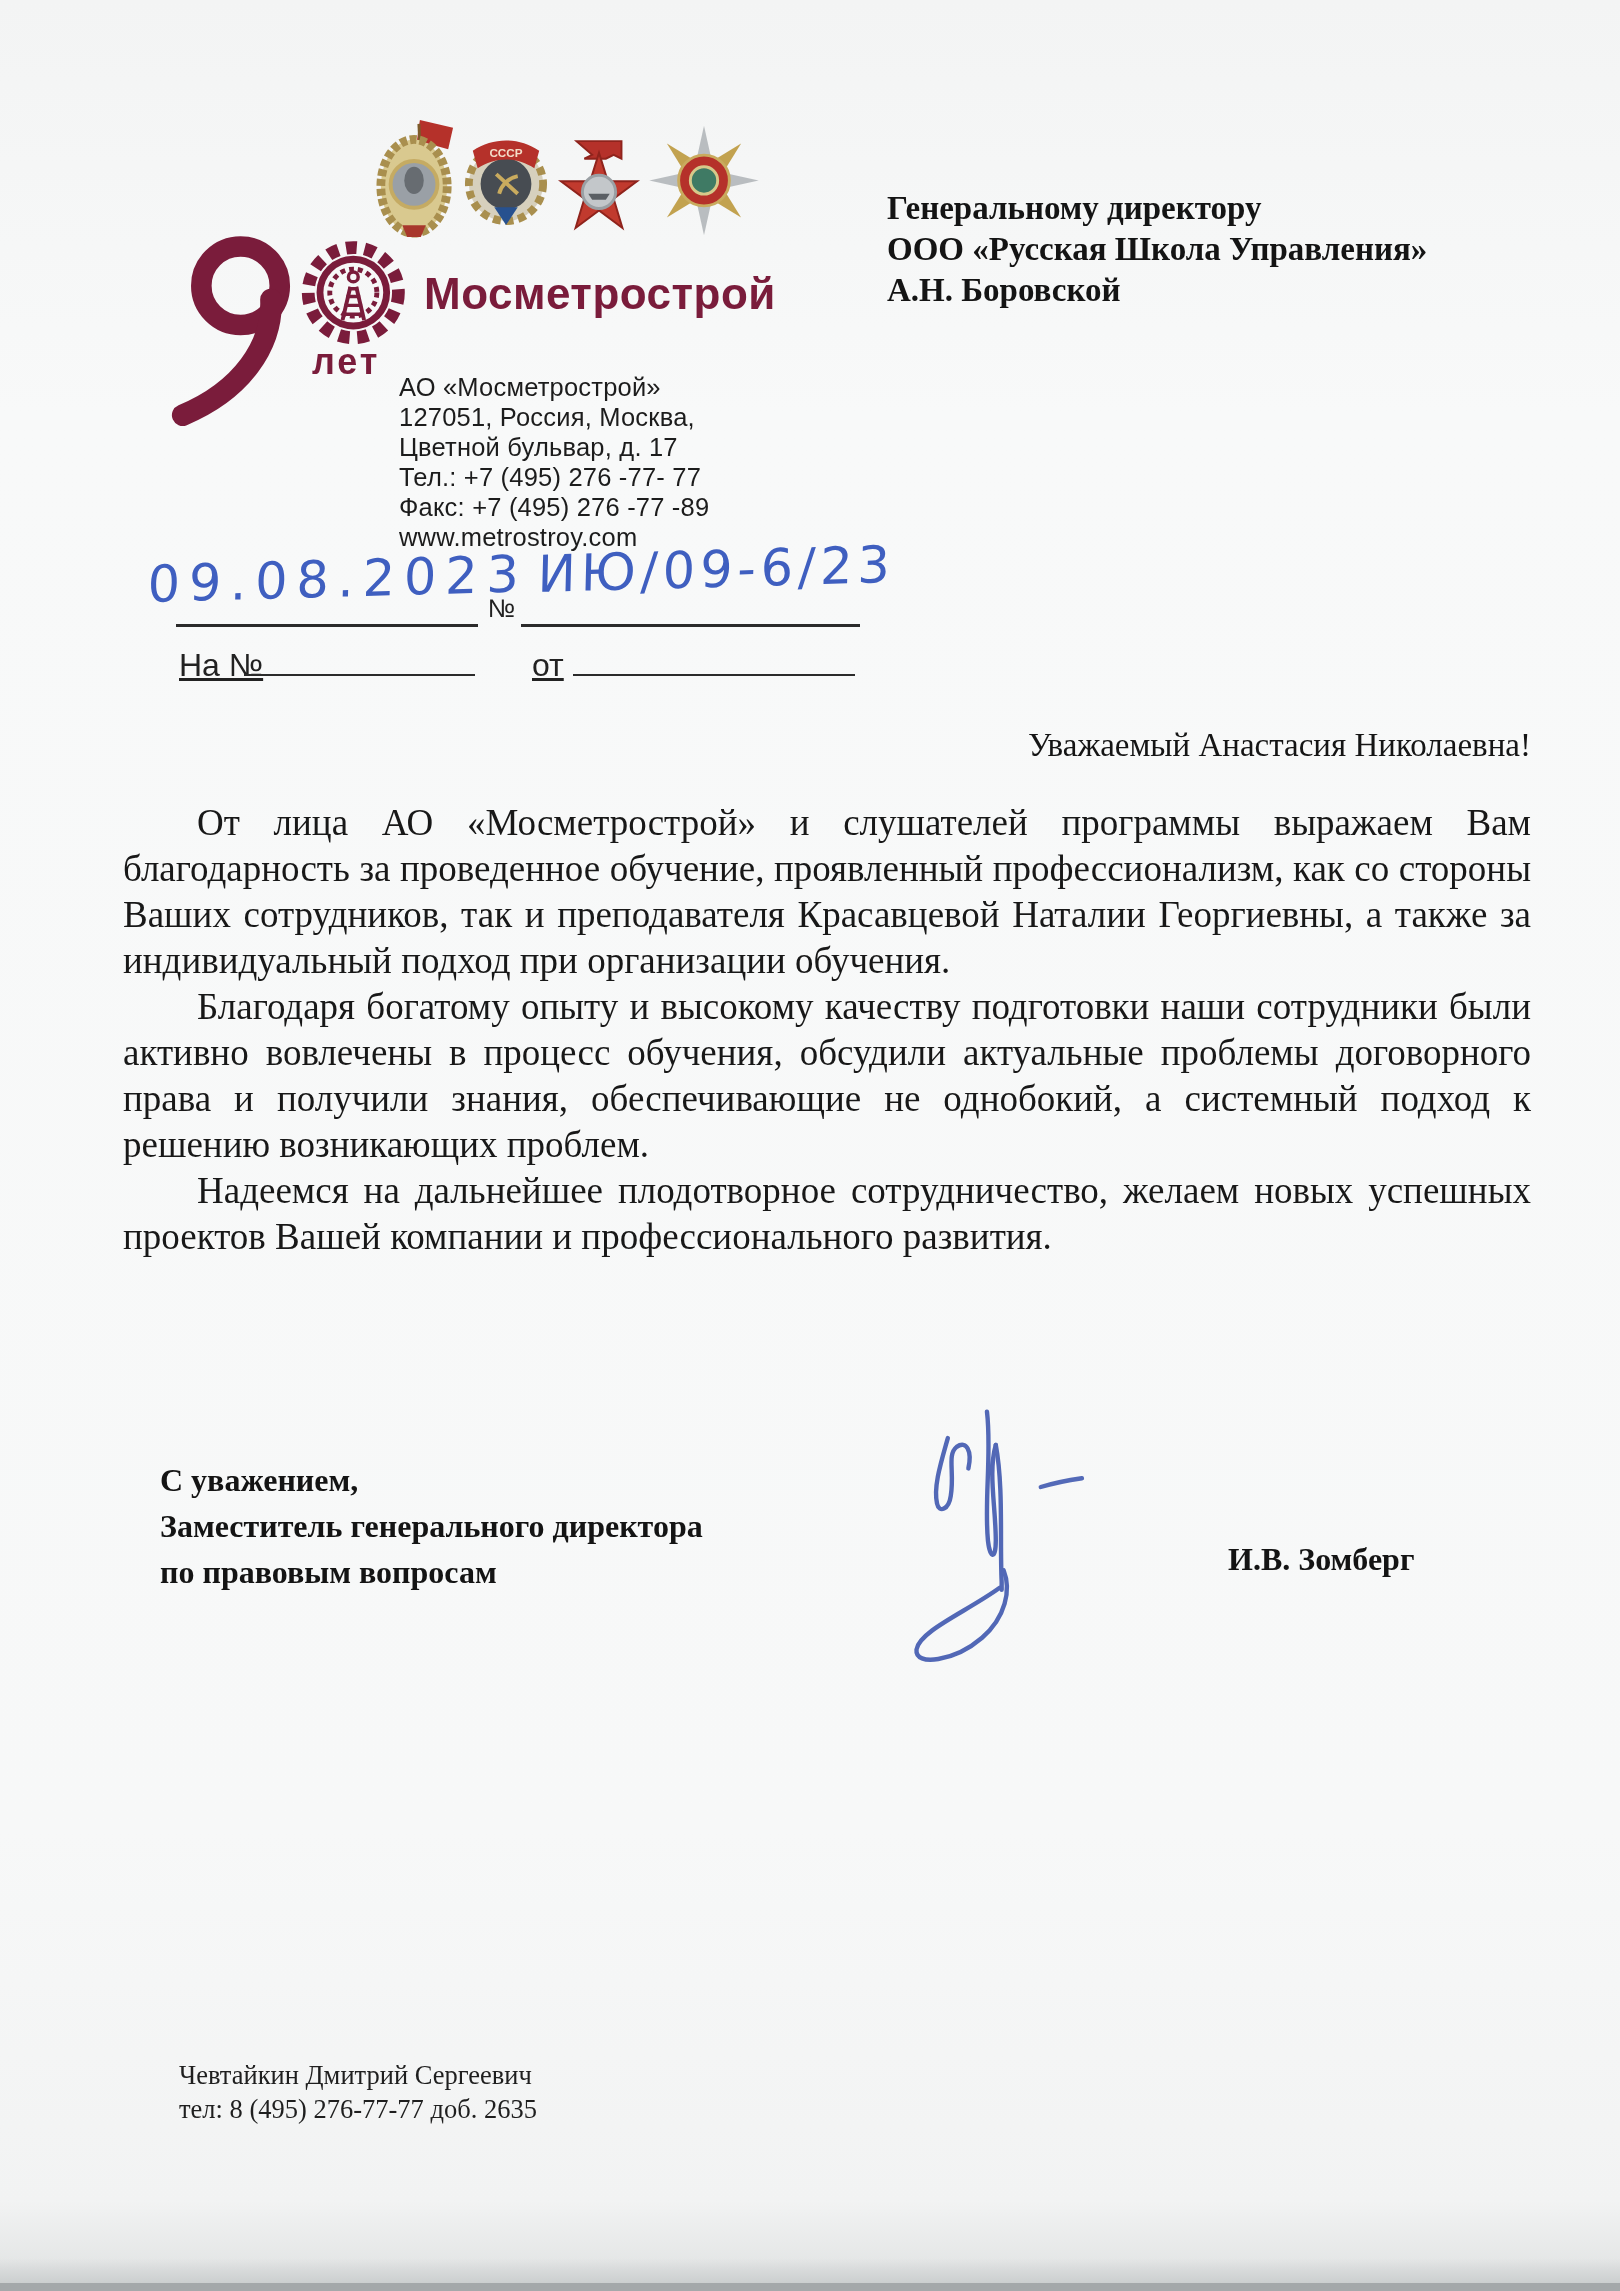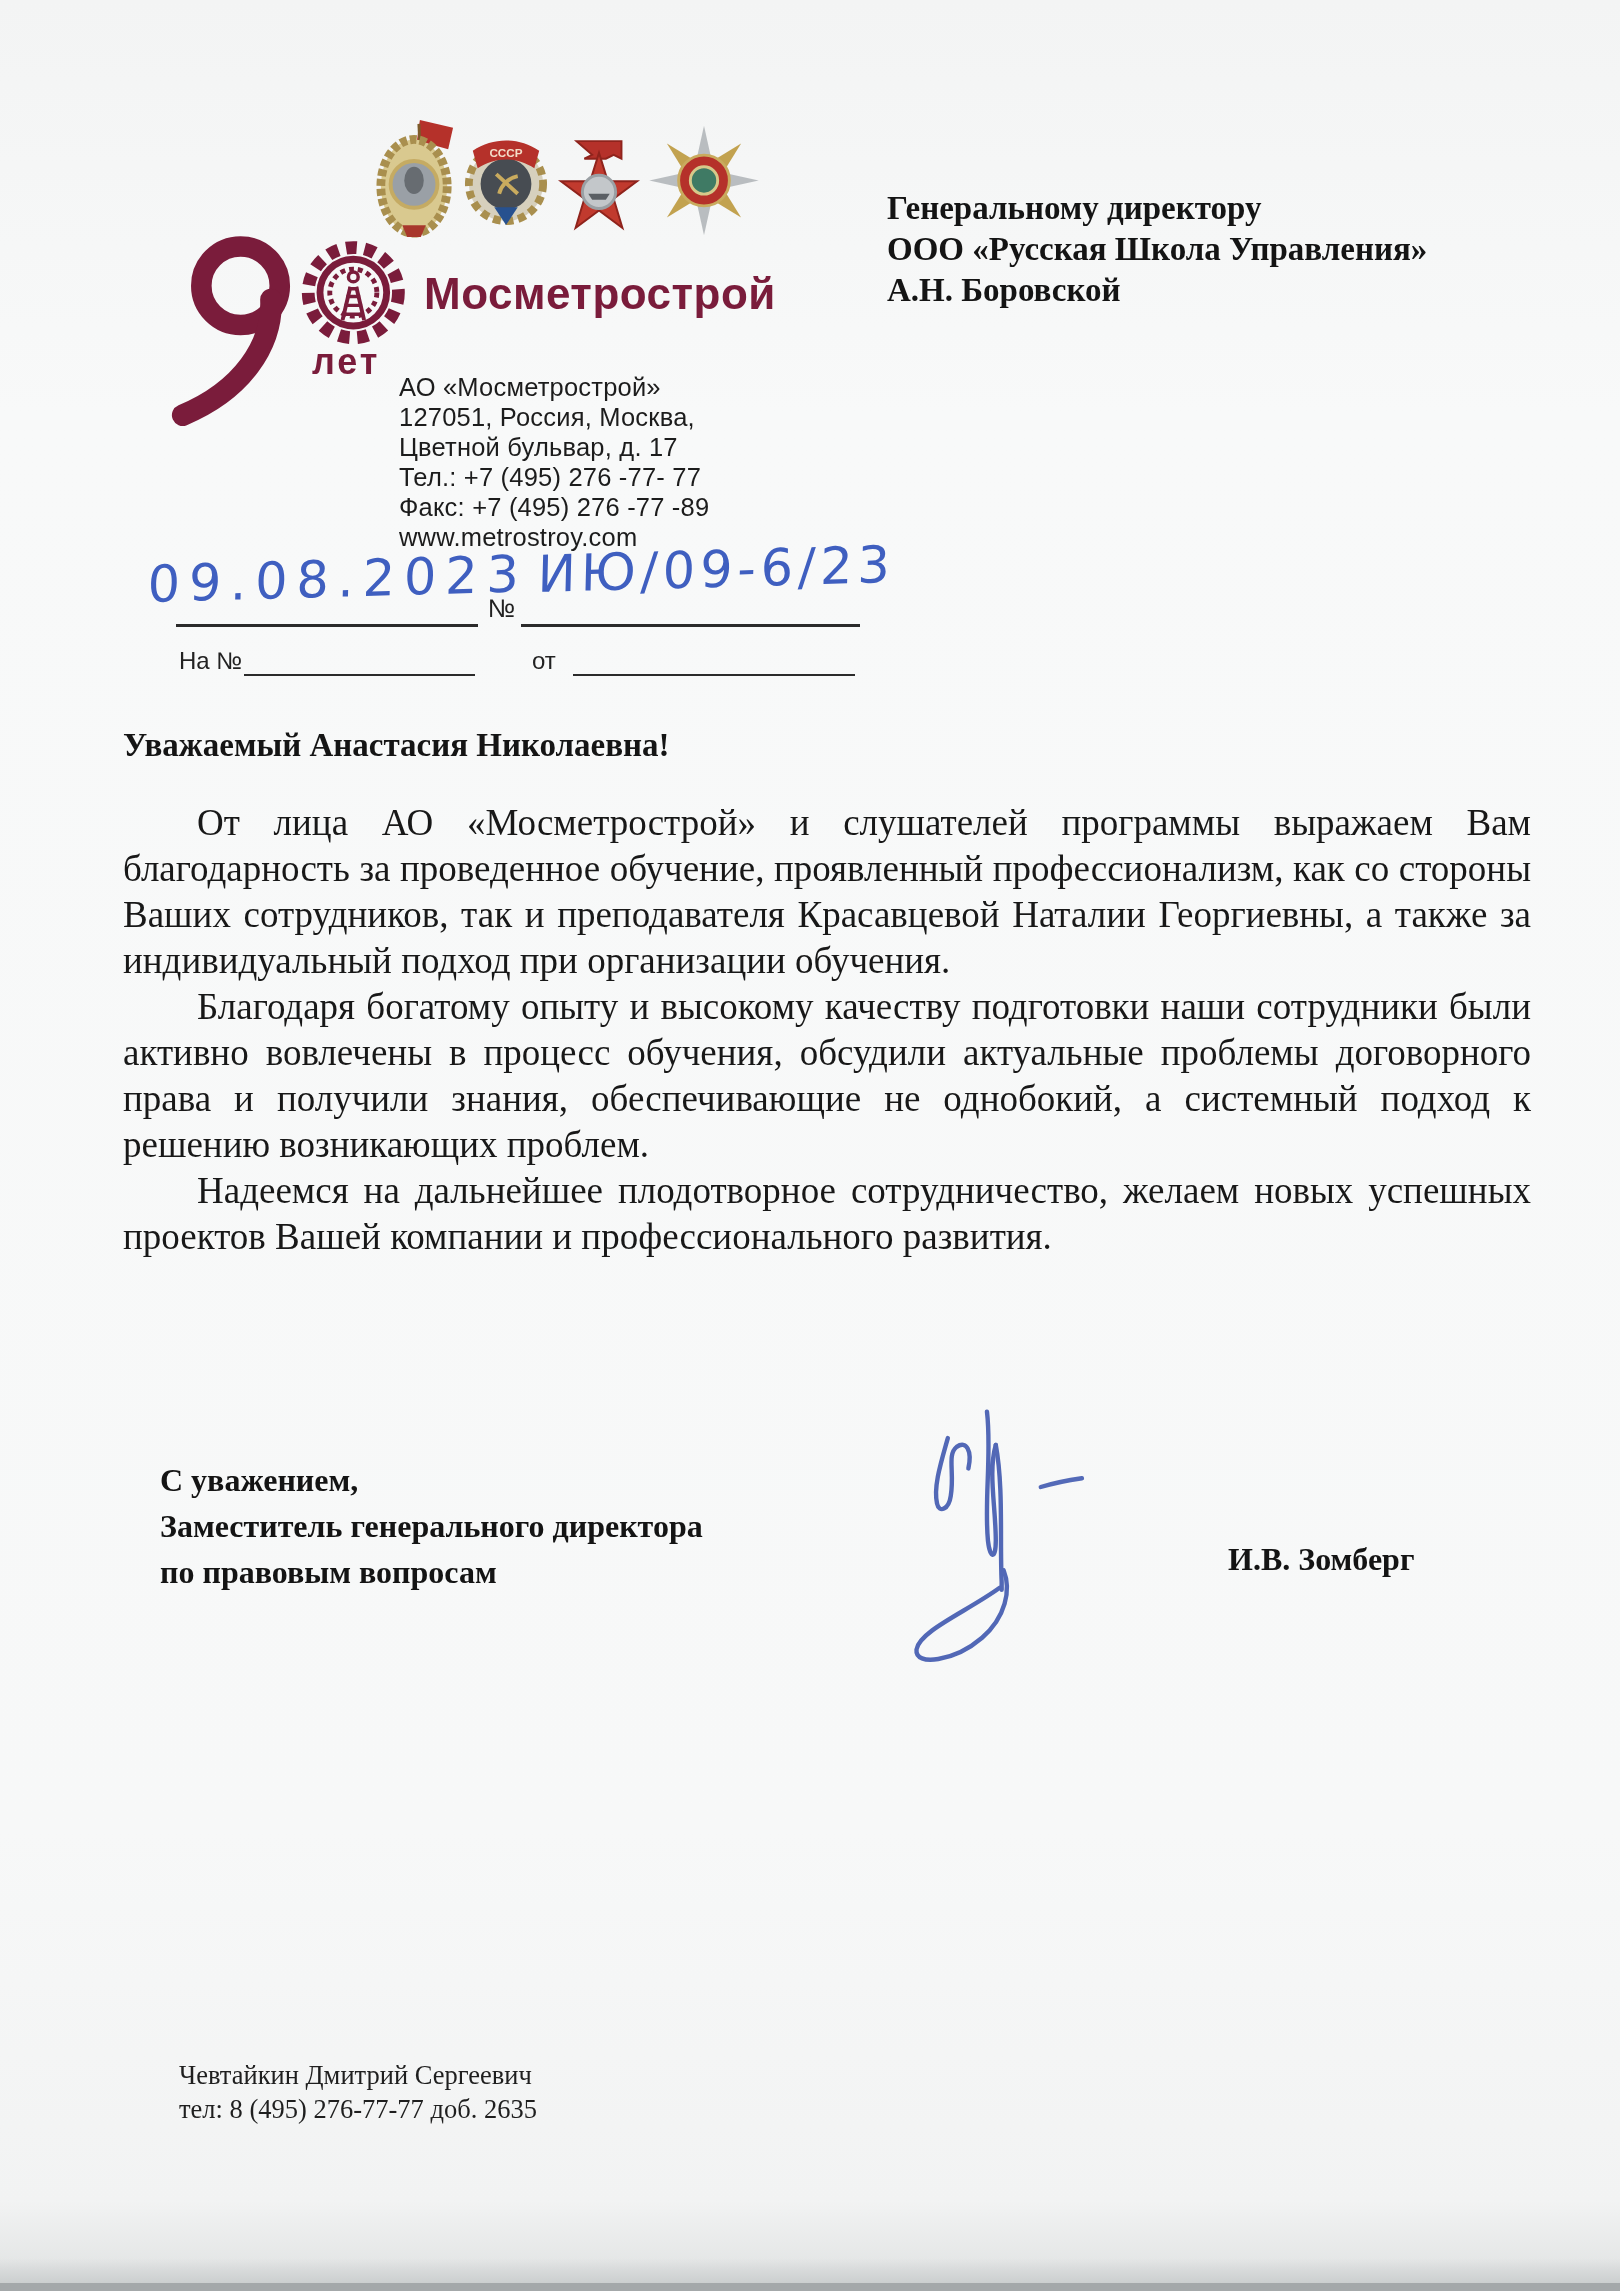--- a/index.html
+++ b/index.html
@@ -47,30 +47,30 @@
   .hand-number{position:absolute;left:537px;top:545px;font-size:51px;letter-spacing:4.9px;}
   .ref-line{position:absolute;height:2.5px;background:#2b2b2b;}
   .ul-date{left:176px;top:624px;width:302px;}
   .ul-number{left:521px;top:624px;width:339px;}
   .no-sign{
     position:absolute;left:488px;top:594px;
     font-family:"Liberation Sans",sans-serif;font-size:25.5px;color:#222;
   }
   .lbl{
     position:absolute;
-    font-family:"Liberation Sans",sans-serif;font-size:24px;color:#222;
+    font-family:"Liberation Sans",sans-serif;font-size:32px;color:#222;text-decoration:underline;
   }
   .lbl-na{left:179px;top:647px;}
   .lbl-ot{left:532px;top:647px;}
   .ul-na{left:244px;top:674px;width:231px;height:2px;}
   .ul-ot{left:573px;top:674px;width:282px;height:2px;}
   
   .salutation{
     position:absolute;left:123px;top:727px;width:1408px;
-    text-align:left;font-weight:bold;font-size:33px;color:#151515;
+    text-align:right;font-weight:normal;font-size:33px;color:#151515;
   }
   .body-text{
     position:absolute;left:123px;top:800px;width:1408px;
     font-size:37px;line-height:46px;text-align:justify;color:#181818;
   }
   .body-text p{margin:0;text-indent:74px;}
   
   .closing{
     position:absolute;left:160px;top:1457px;
     font-weight:bold;font-size:32px;line-height:46px;color:#141414;

